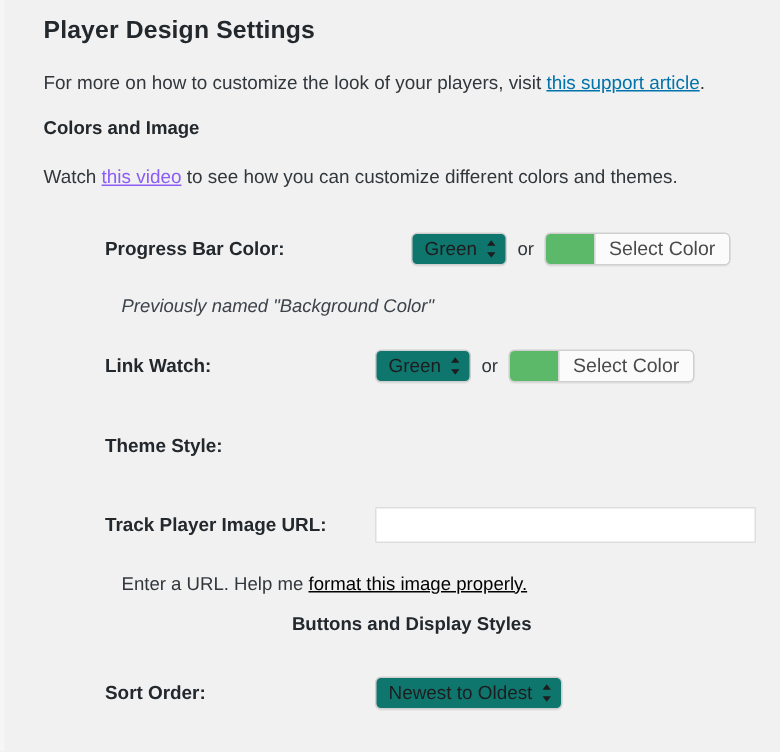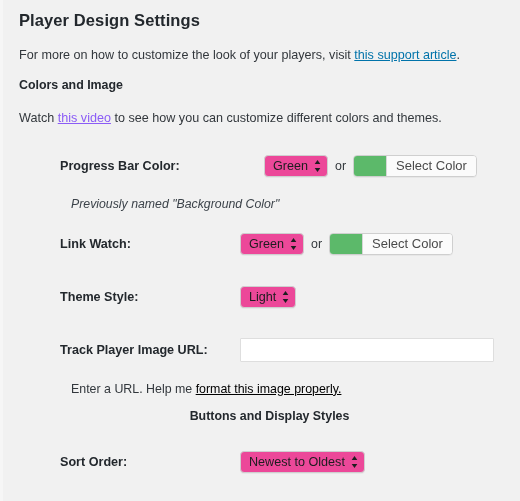--- a/index.html
+++ b/index.html
@@ -26,21 +26,21 @@
     overflow: hidden;
   }
   .edge-strip {
     position: absolute;
     left: 0; top: 0;
     width: 3px; height: 501px;
     background: #f6f6f6;
   }
   .inner {
     position: relative;
-    padding-left: 19px;
+    padding-left: 29px;
     padding-top: 9px;
   }
 
   
   .page-title {
     font-size: 16.5px;
     font-weight: bold;
     color: #23282d;
     margin: 0 0 0 0;
     line-height: 22px;
@@ -100,21 +100,21 @@
     color: #32373c;
     margin-left: 52px;
     line-height: 16px;
   }
 
   
   .sel {
     position: relative;
     display: inline-flex;
     align-items: center;
-    background: #ec4899;
+    background: #0f766e;
     border: 1px solid #cfcfcf;
     border-radius: 4px;
     height: 22px;
     box-sizing: border-box;
     padding: 0 19px 0 8px;
     font-size: 12.6px;
     color: #1d1d1f;
     line-height: 20px;
     cursor: default;
     white-space: nowrap;
@@ -234,31 +234,20 @@
         <span class="or-text">or</span>
         <div class="color-btn">
           <div class="color-swatch" id="swatch-link" style="background: rgb(92, 185, 106);"></div>
           <div class="color-btn-label">Select Color</div>
         </div>
       </div>
     </div>
 
     <div class="field-row" style="margin-top:27px;">
       <div class="field-label" style="width:180px;">Theme Style:</div>
-      <div class="control-wrap">
-        <div class="sel" style="min-width:38px;">
-          <span class="sel-text">Light</span>
-          <span class="chev">
-            <svg viewBox="0 0 7 13" width="7" height="13" aria-hidden="true">
-              <path d="M3.5 0.6 L6.3 4.4 H0.7 Z" fill="#1d1d1f"></path>
-              <path d="M3.5 12.4 L6.3 8.6 H0.7 Z" fill="#1d1d1f"></path>
-            </svg>
-          </span>
-        </div>
-      </div>
     </div>
 
     <div class="field-row" style="margin-top:27px;">
       <div class="field-label" style="width:180px;">Track Player Image URL:</div>
       <div class="control-wrap">
         <input class="text-input" type="text" placeholder="" style="">
       </div>
     </div>
 
     <div class="help" style="margin-top:18px;"><span>Enter a URL. Help me </span><a href="#" class="lnk" style="color: #000000; text-align: center;">format this image properly.</a><span></span></div>

